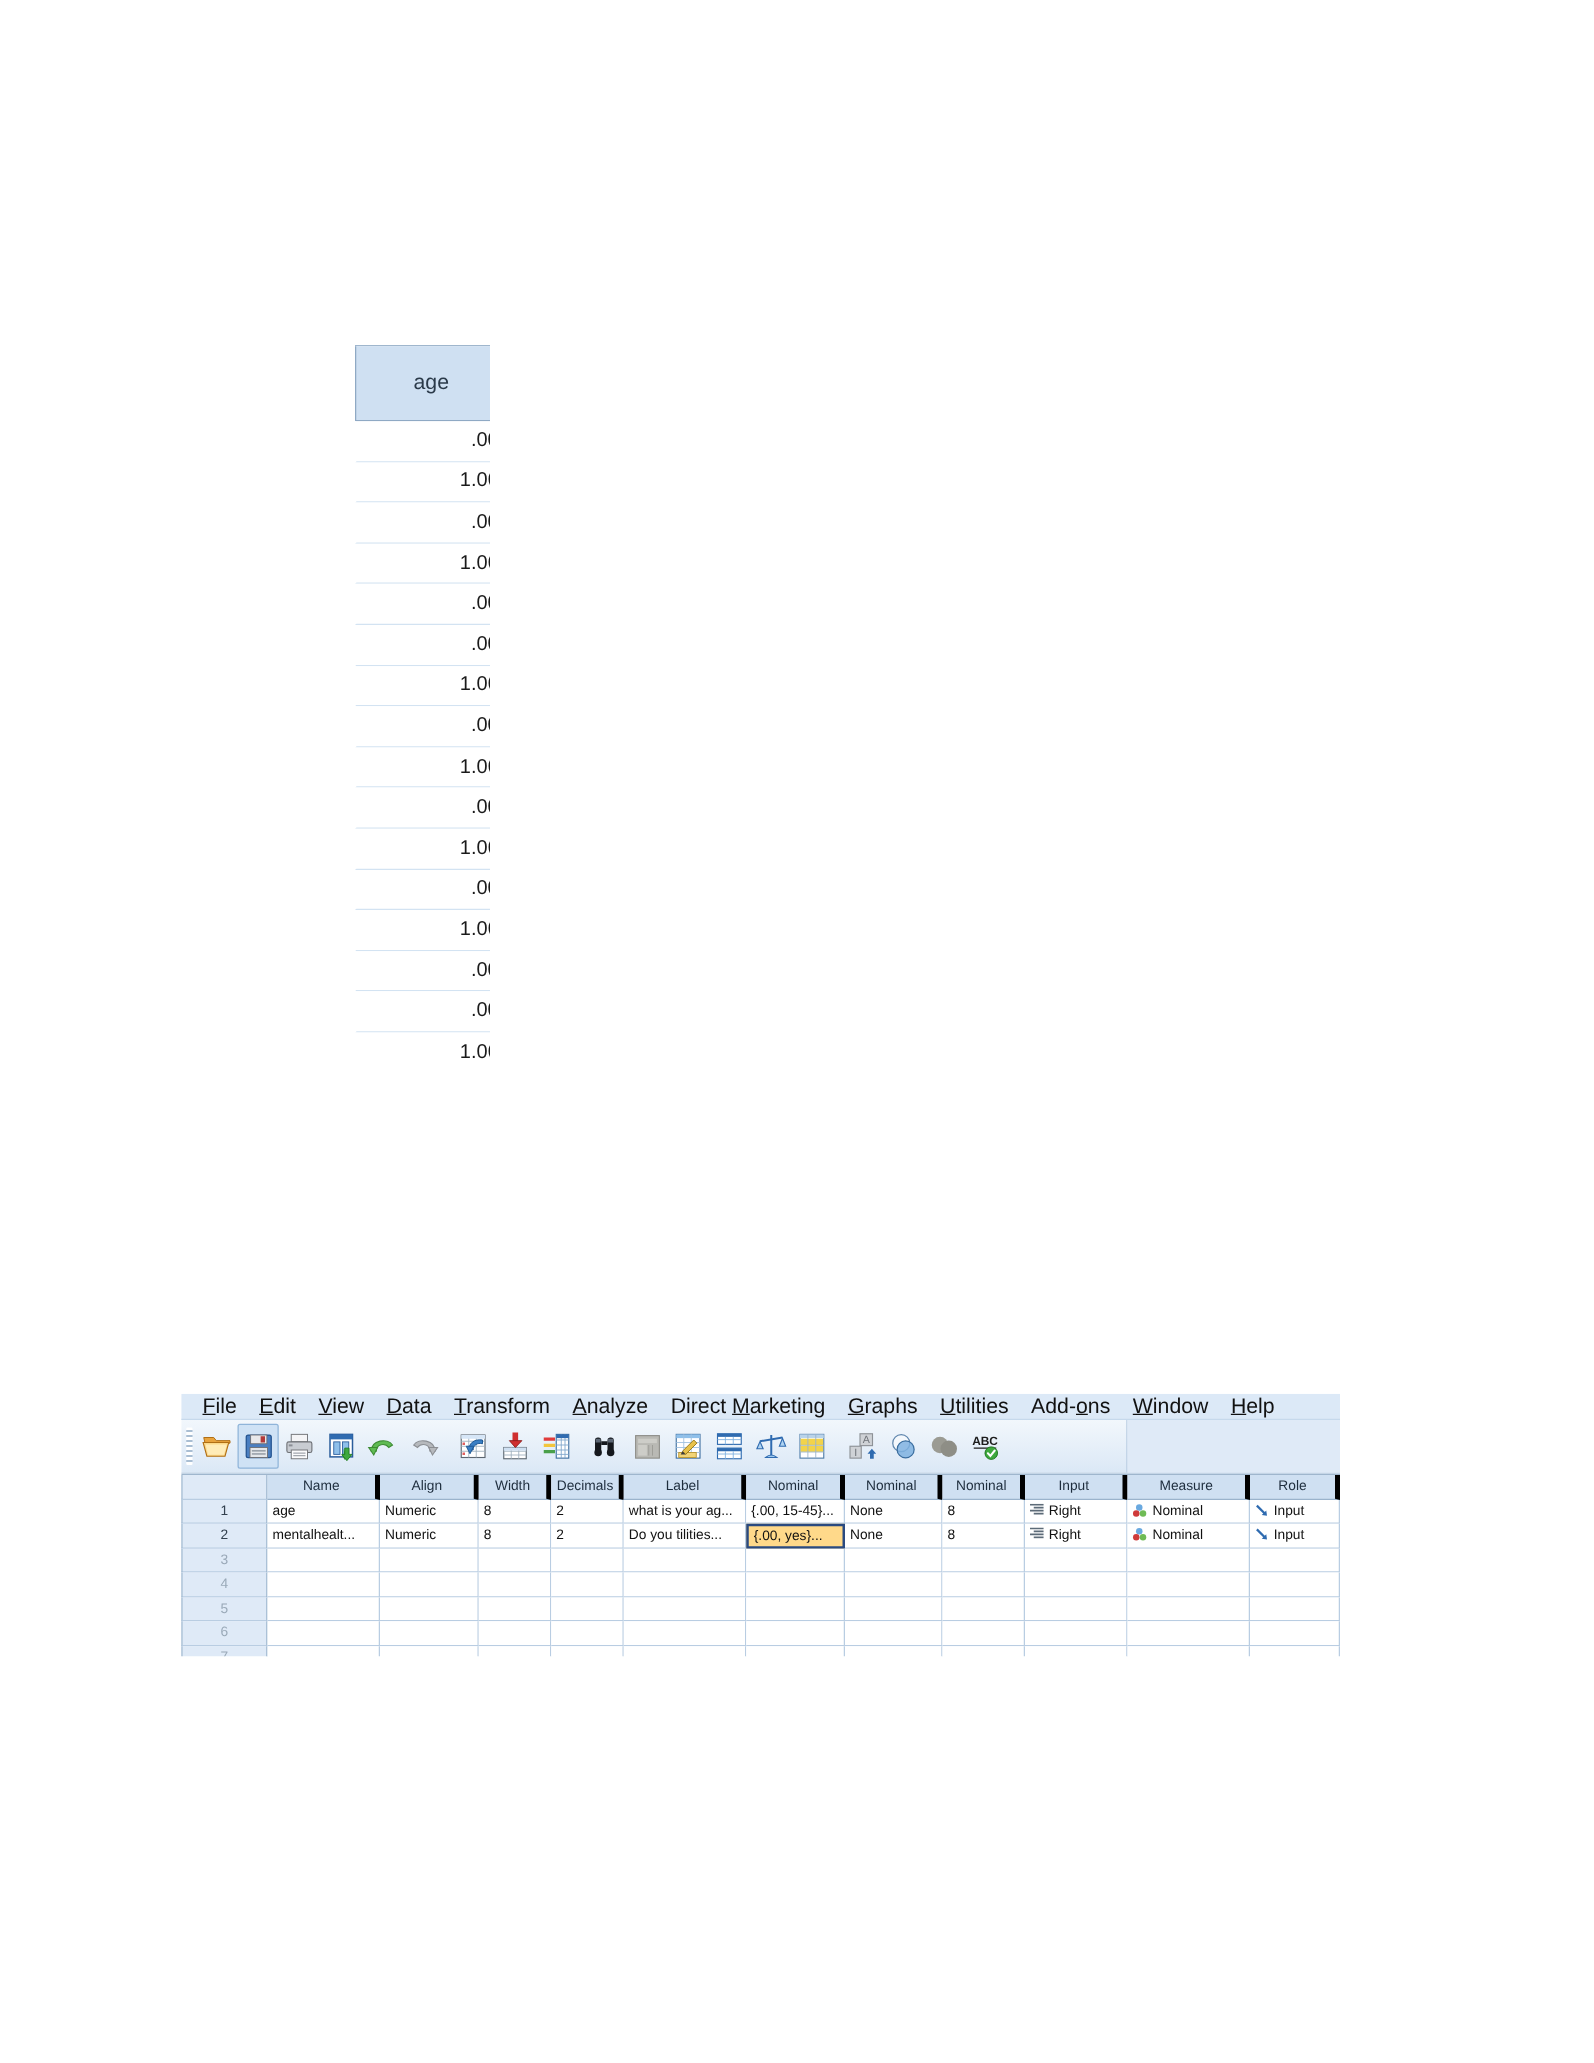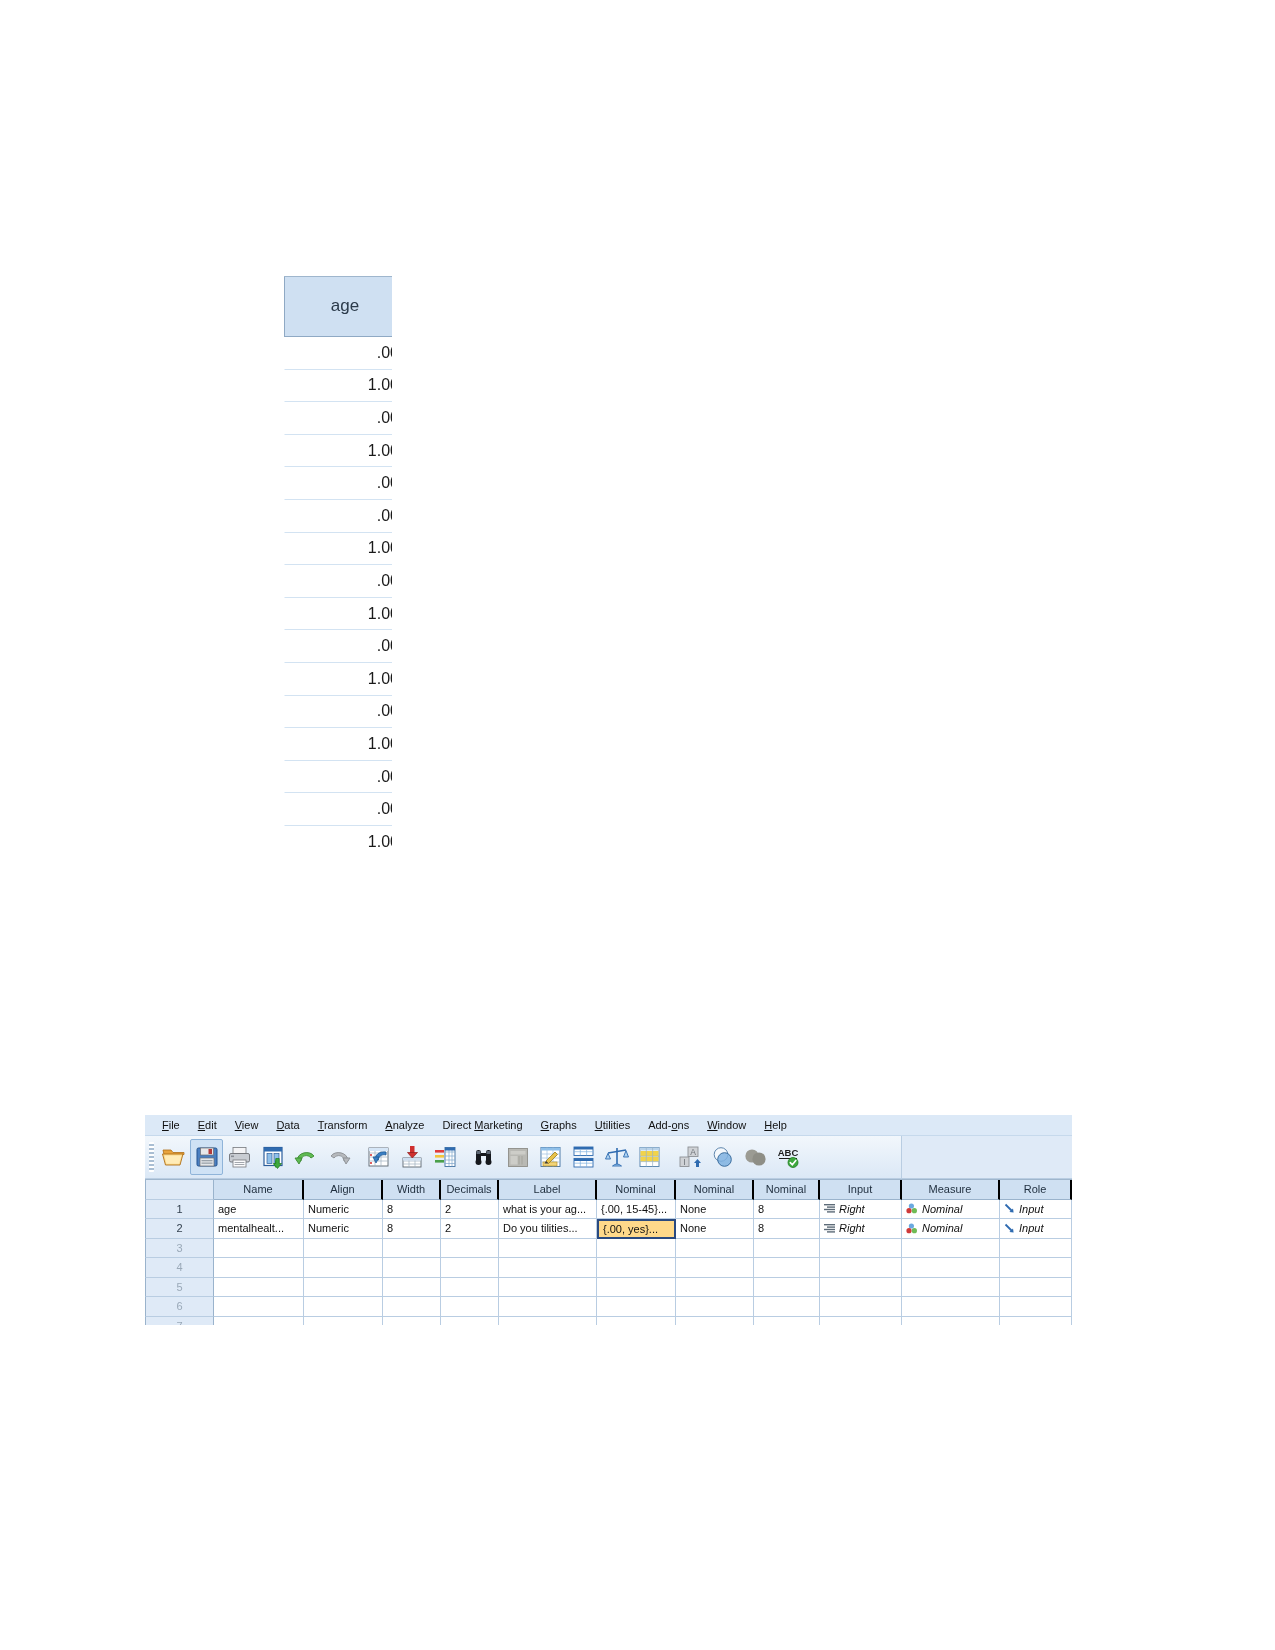--- a/index.html
+++ b/index.html
@@ -52,21 +52,21 @@
     position:absolute;left:145px;top:1115px;width:927px;height:210px;
     background:#ffffff;overflow:hidden;
   }
   #menu-bar{
     height:20px;background:#dce9f7;
     display:flex;align-items:center;
     padding-left:8px;gap:0px;
     border-bottom:1px solid #c6d9ec;
   }
   .menu-item{
-    font-size:11px;color:#111;padding:0 9px;white-space:nowrap;
+    font-size:17px;color:#111;padding:0 9px;white-space:nowrap;
     line-height:20px;
   }
   .menu-item u{text-decoration:underline;}
 
   #tool-bar{
     height:42px;
     background:linear-gradient(#f2f7fc,#dbe8f6);
     display:flex;align-items:center;padding-left:4px;
     border-bottom:1px solid #b9cde2;
     position:relative;
@@ -98,40 +98,40 @@
     border-right:1px solid #b9cde2;
     border-bottom:1px solid #b9cde2;
     font-size:11px;color:#111;
     display:flex;align-items:center;
     padding:0 4px;box-sizing:border-box;
     background:#ffffff;
     white-space:nowrap;overflow:hidden;
   }
   .vg-head .vg-cell{
     background:#cfe0f2;justify-content:center;color:#1e2d3d;
-    border-right:2px solid #000000;border-bottom:1px solid #9ab3cc;text-align:center;
+    border-right:4px solid #000000;border-bottom:1px solid #9ab3cc;text-align:center;
   }
   .vg-rownum{
     width:69px;background:#dfeaf7;justify-content:center;color:#33414f;
     border-right:1px solid #9ab3cc;border-bottom:1px solid #b9cde2;
     border-left:1px solid #9ab3cc;
     font-size:11px;display:flex;align-items:center;box-sizing:border-box;
   }
   .vg-rownum.empty{color:#9aa9b8;}
   .w-name{width:90px}.w-type{width:79px}.w-width{width:58px}
   .w-dec{width:58px}.w-label{width:98px}.w-values{width:79px}
   .w-missing{width:78px}.w-cols{width:66px}.w-align{width:82px}
   .w-measure{width:98px}.w-role{width:72px}
 
   .cell-selected{
     background:#ffd98a !important;
     border:2px solid #2a4a80 !important;
     box-sizing:border-box;
   }
-  .mini{display:inline-flex;align-items:center;gap:4px;font-style:italic;}
+  .mini{display:inline-flex;align-items:flex-start;gap:4px;}
 
   
   .ic{display:inline-block;vertical-align:middle;}
 </style>
 </head>
 <body>
 
 <div id="data-view-clip">
   <div id="data-view-table">
     <div class="dv-head">

